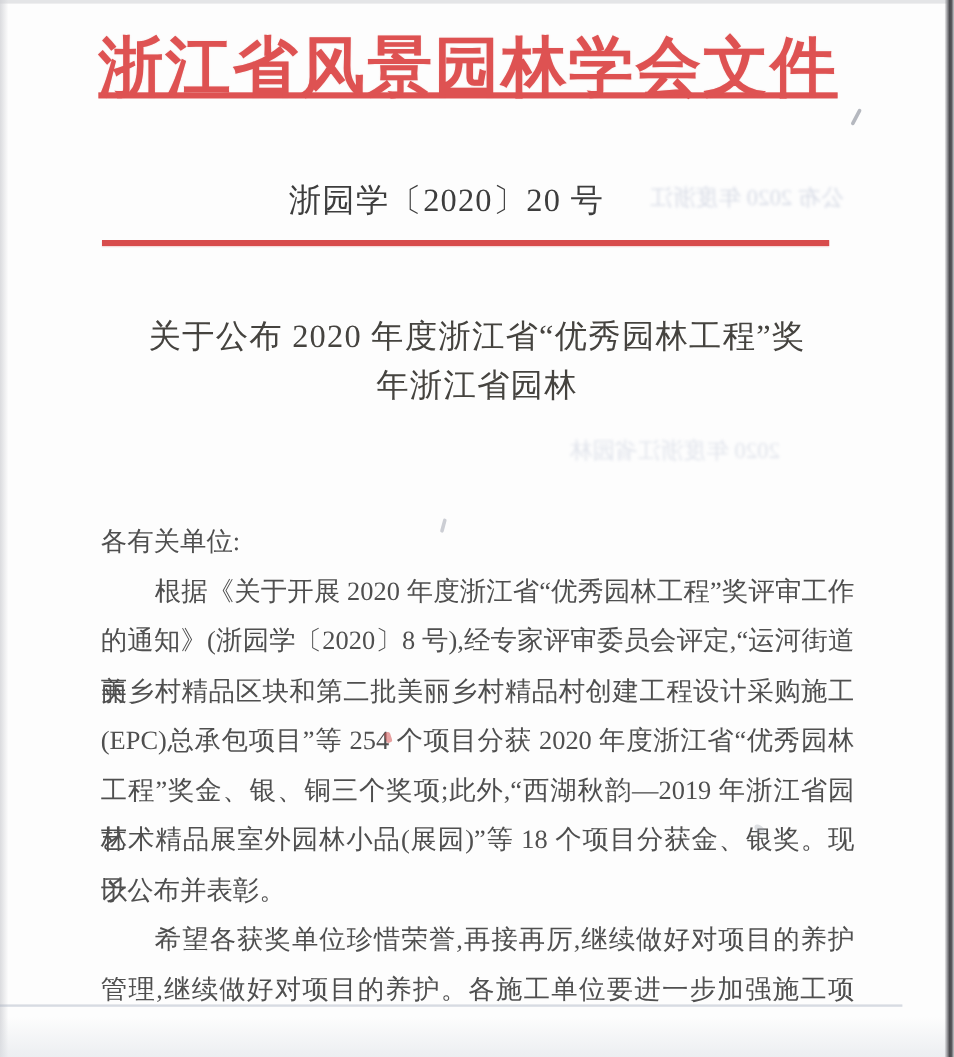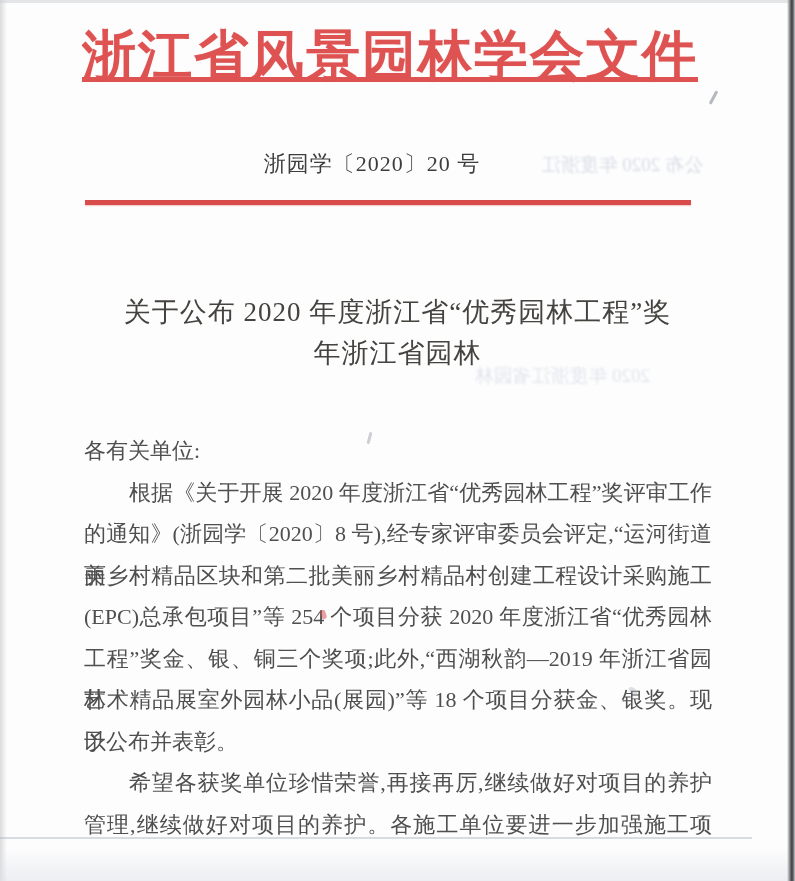--- a/index.html
+++ b/index.html
@@ -10,30 +10,30 @@
   }
   .letterhead {
     position:absolute; top:20px; left:0; width:780px;
     text-align:center; font-size:54px; font-weight:bold;
     letter-spacing:2px; color:var(--header-red,#de5252);
     text-shadow:0 0 1px rgba(222,82,82,.35);
     text-decoration:underline;
   }
   .docnum {
     position:absolute; top:149px; left:0; width:744px;
-    text-align:center; font-size:22px; letter-spacing:1px;
+    text-align:center; font-size:27px; letter-spacing:1px;
     color:#3d3d3d;
   }
   .redline {
     position:absolute; top:200px; left:85px; width:606px; height:5px;
     background:var(--rule-red,#d84c4c);
     box-shadow:0 1px 1px rgba(216,76,76,.25);
   }
   .doctitle {
-    position:absolute; top:292px; left:0; width:795px;
+    position:absolute; top:260px; left:0; width:795px;
     text-align:center; font-size:27px; line-height:41px;
     color:#45433f; letter-spacing:1px;
   }
   .bodytext {
     position:absolute; top:430px; left:84px; width:628px;
     font-size:22px; color:#4f4f4f;
   }
   .bline {
     height:41.5px; line-height:41.5px;
     text-align:justify; text-align-last:justify;

